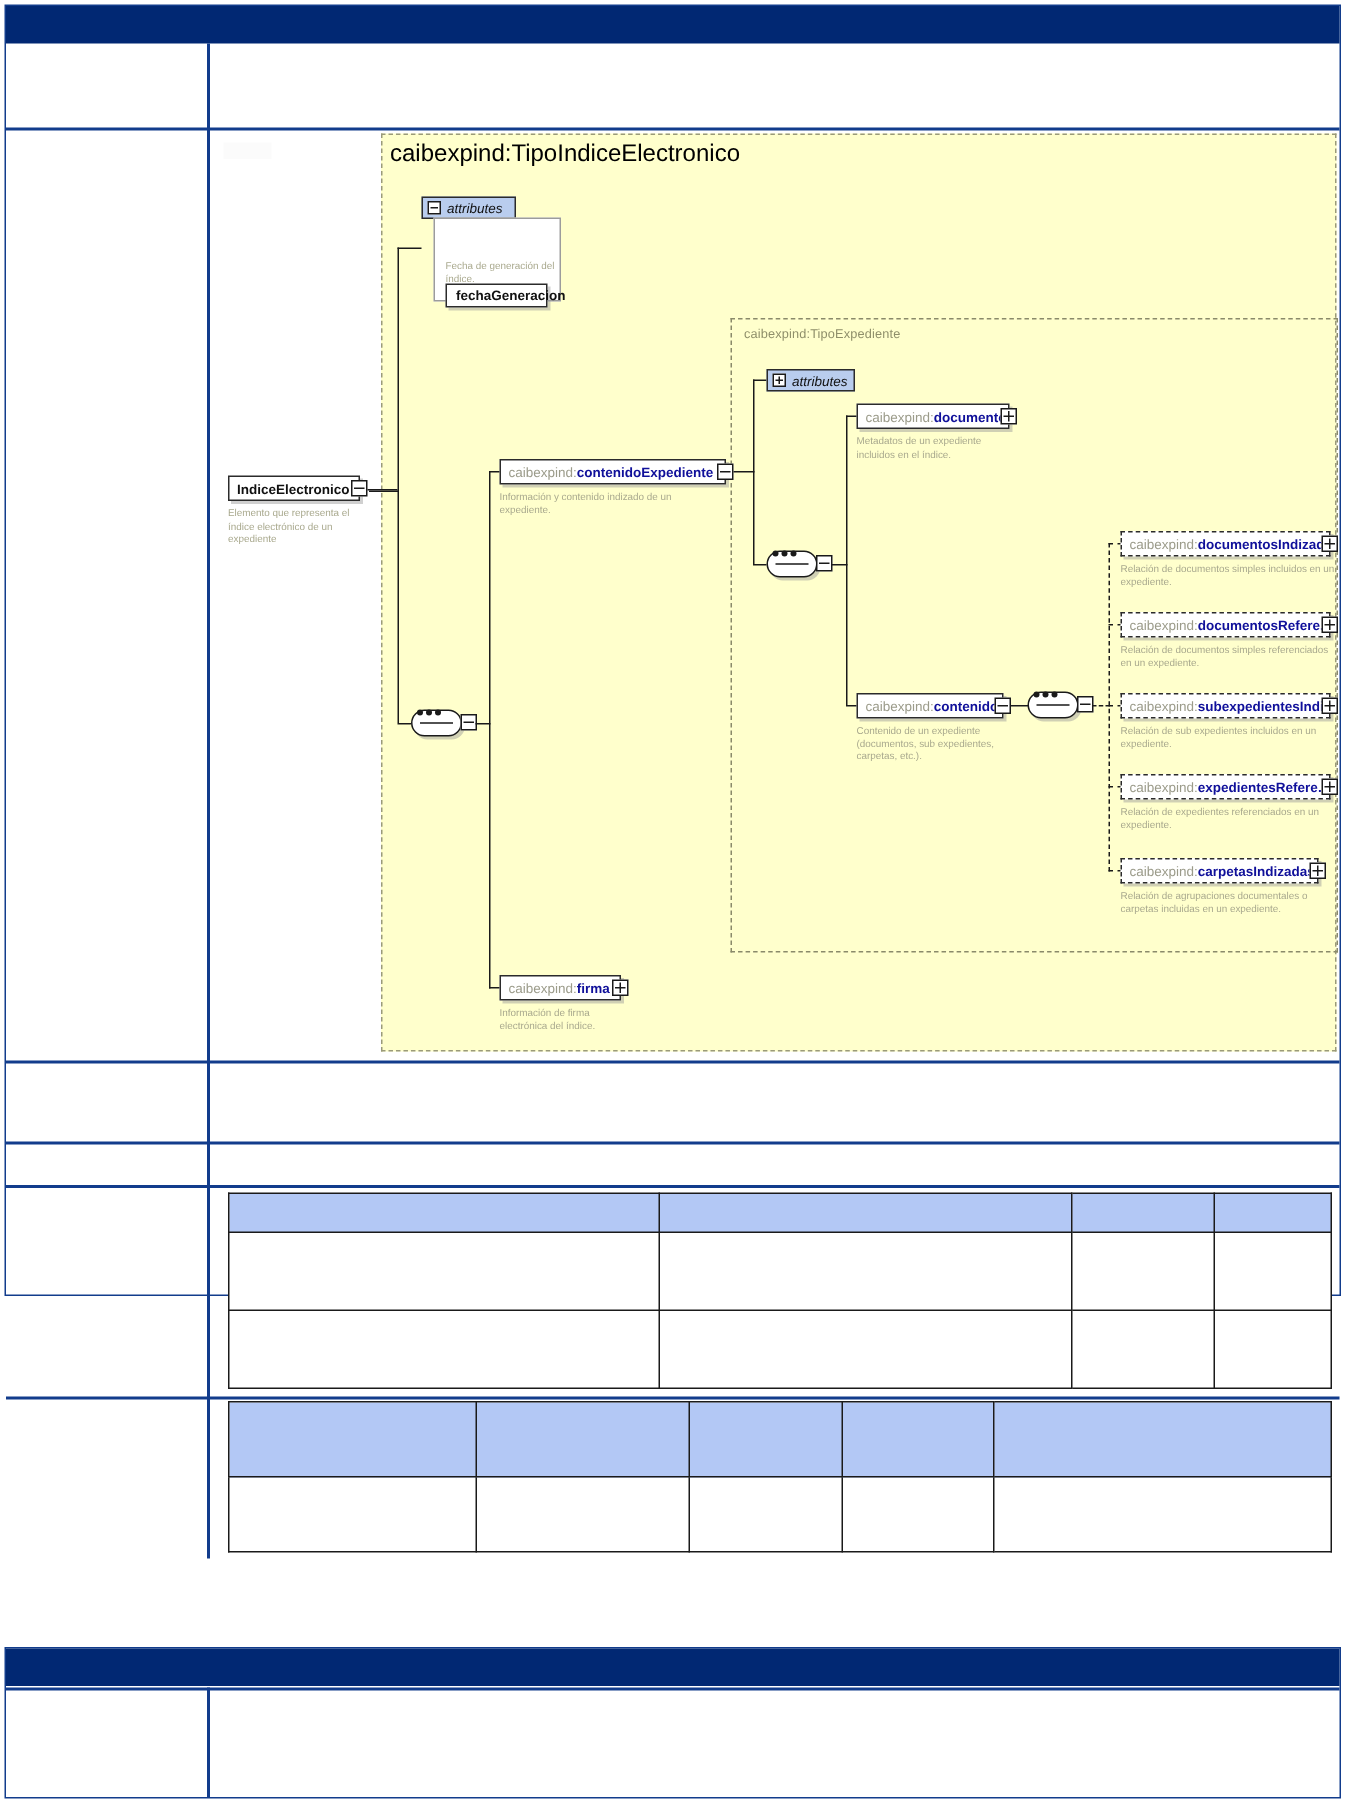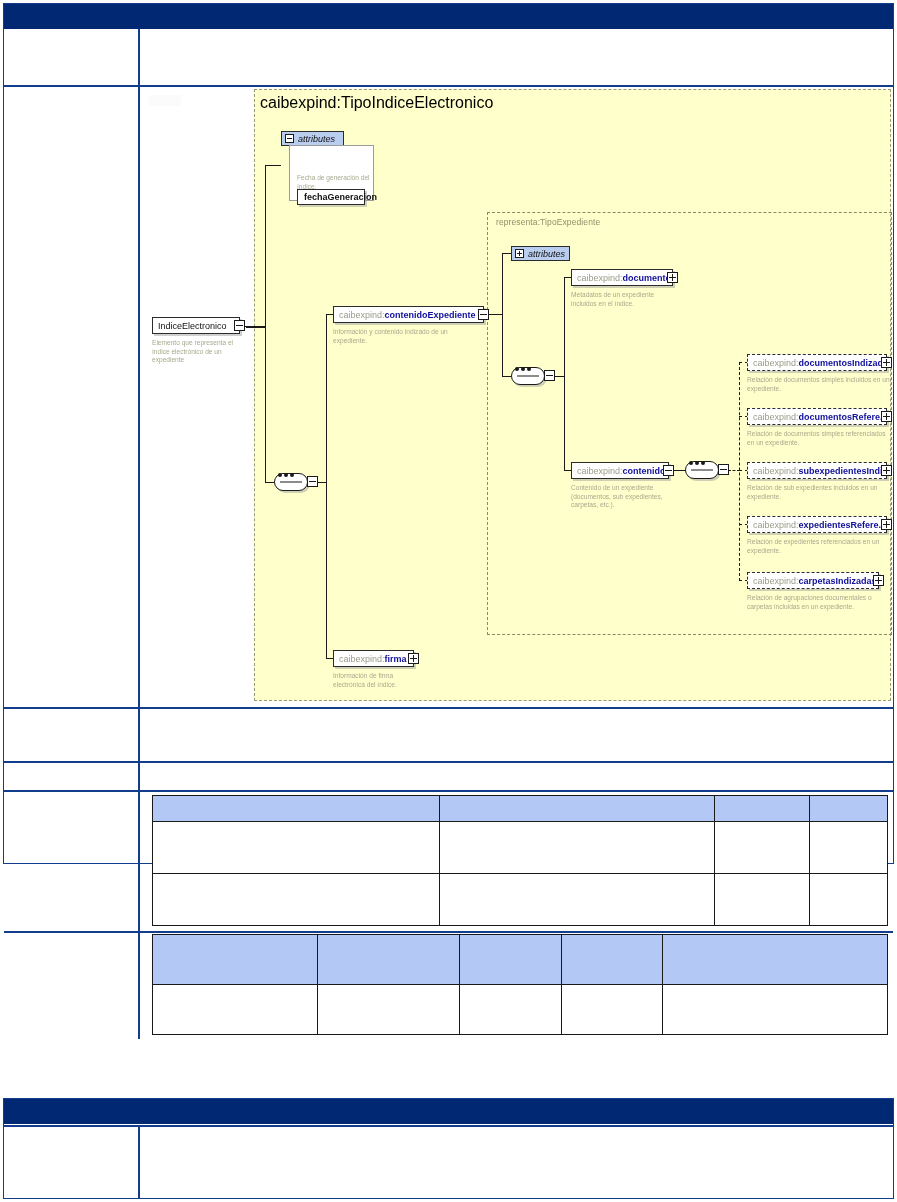--- a/index.html
+++ b/index.html
@@ -58,21 +58,21 @@
     display: flex;
     align-items: center;
     padding: 0 4px 0 5px;
     font-size: 9px;
     white-space: nowrap;
     box-shadow: 2px 2px 0 rgba(150,150,150,.45);
   }
   .node.opt { border-style: dashed; }
   .node .ns { color: #9b9b8a; }
   .node .nm { color: #10109a; font-weight: bold; }
-  .node .plain { color: #111; font-weight: normal; }
+  .node .plain { color: #111; font-weight: bold; }
 
   
   .exp {
     position: absolute;
     width: 11px; height: 11px;
     border: 1px solid #1a1a1a;
     background: #fff;
     right: -6px; top: 2px;
   }
   .exp:before {
@@ -220,21 +220,21 @@
     <span class="ann" style="left:6px; top:794px; color:#111; font-size:9px;"></span>
     <span class="ann" style="left:6px; top:935px; color:#111; font-size:9px;"></span>
 
     <div class="faint" style="left:145px; top:91px; width:32px; height:11px;"></div>
 
     <div class="diagram" style="left:250px; top:85px; width:637px; height:612px;">
 
       <span class="dl" style="position:absolute; left:5px; top:4px;">caibexpind:TipoIndiceElectronico</span>
 
       <div class="dashbox" style="left:232px; top:122px; width:405px; height:423px;">
-        <span class="dl">representa:TipoExpediente</span>
+        <span class="dl">caibexpind:TipoExpediente</span>
 
       </div>
 
       <div class="ln" style="left:-9px; top:237px; width:20px; height:1px;"></div>
 
       <div class="ln" style="left:10px; top:75px; width:1px; height:317px;"></div>
 
       <div class="ln" style="left:10px; top:75px; width:16px; height:1px;"></div>
 
       <div class="ln" style="left:10px; top:392px; width:9px; height:1px;"></div>

